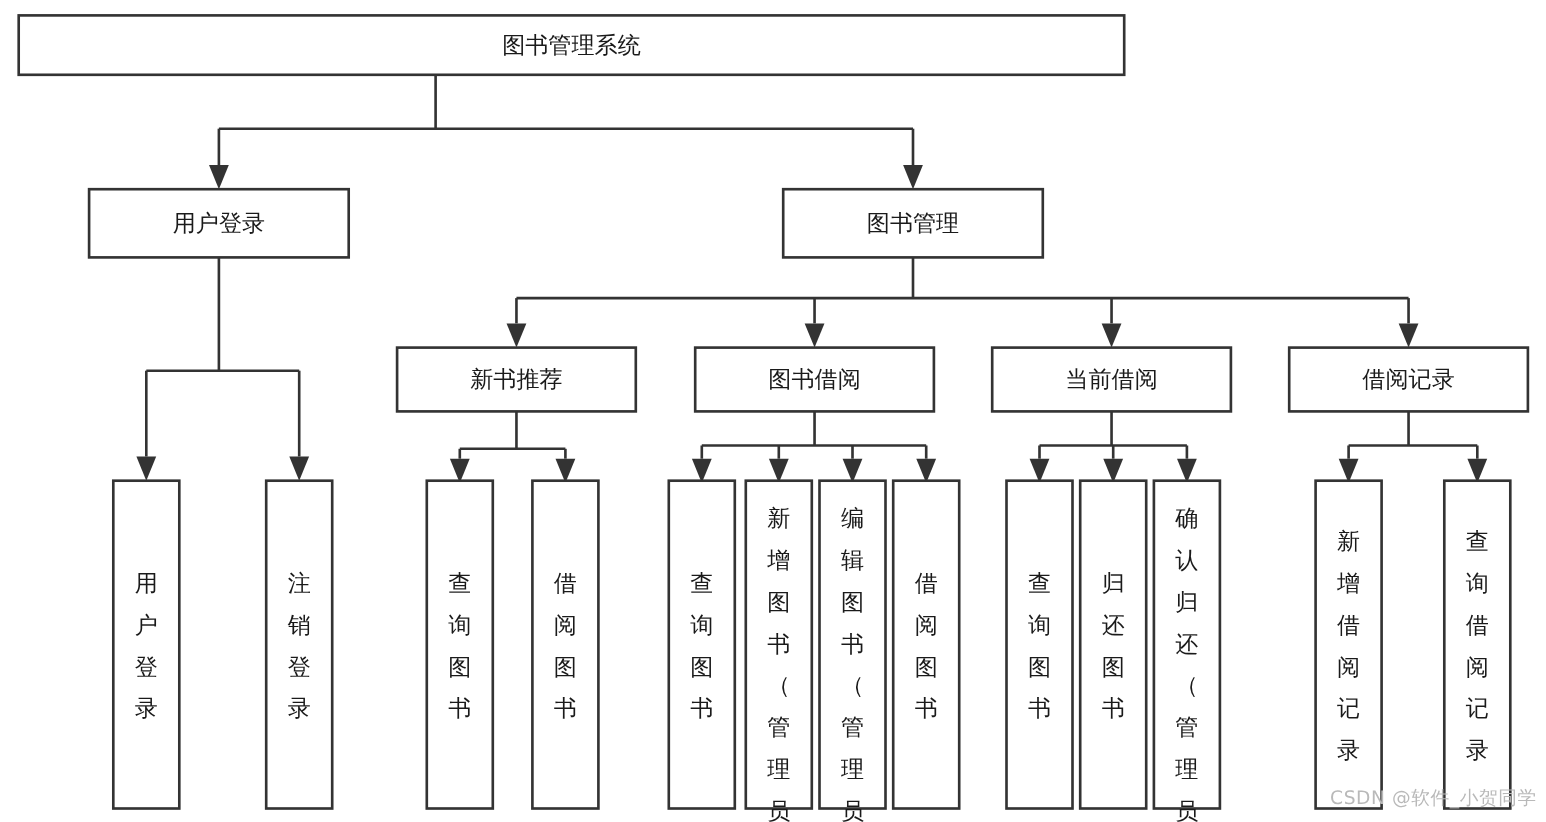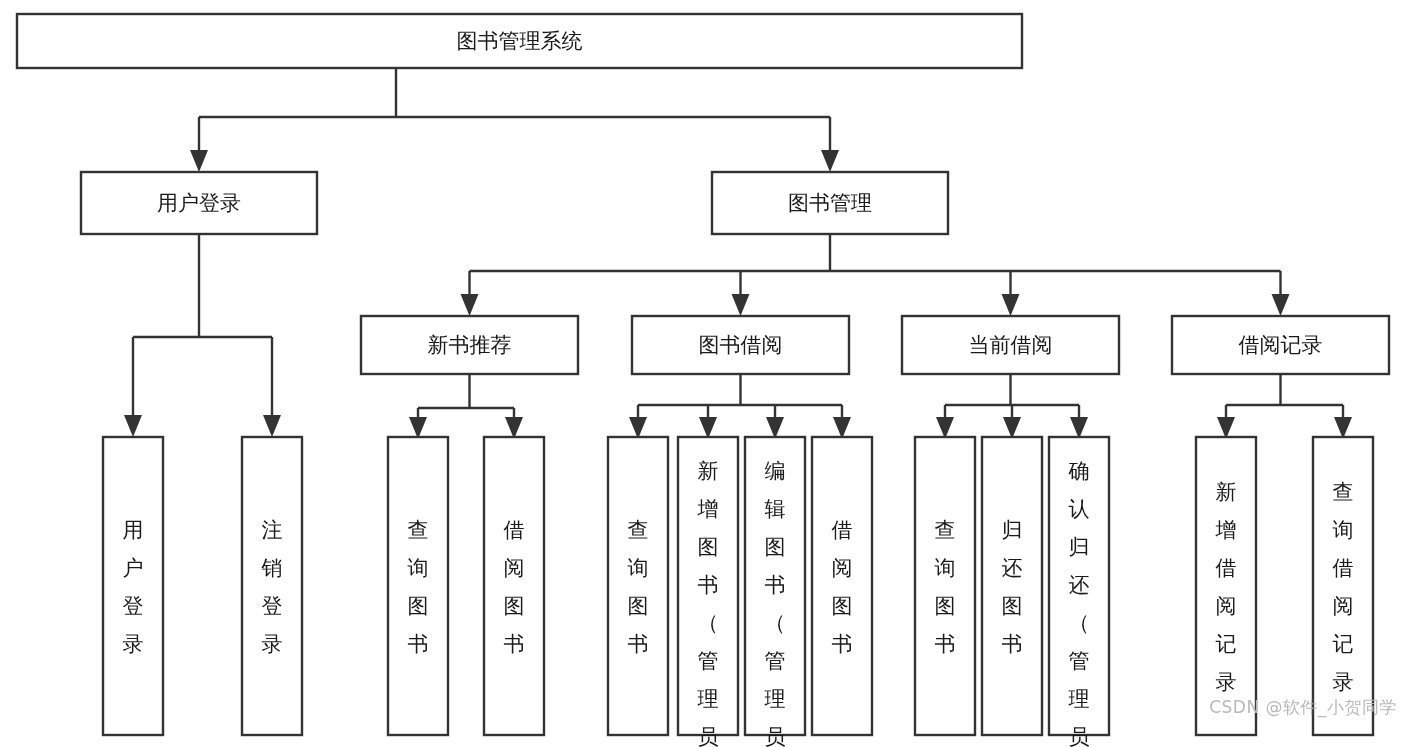--- a/index.html
+++ b/index.html
@@ -52,21 +52,21 @@
   }
   .node-label-v {
     fill: #1a1a1a;
     font-family: "DejaVu Sans", "Liberation Sans", sans-serif;
     font-size: 21px;
     text-anchor: middle;
   }
   .watermark-text {
     position: absolute;
     right: 8px;
-    bottom: 24px;
+    bottom: 6px;
     font-family: "DejaVu Sans", "Liberation Sans", sans-serif;
     font-size: 17px;
     color: #b9b9b9;
     white-space: nowrap;
     letter-spacing: 0.5px;
     pointer-events: none;
   }
 </style>
 </head>
 <body>

